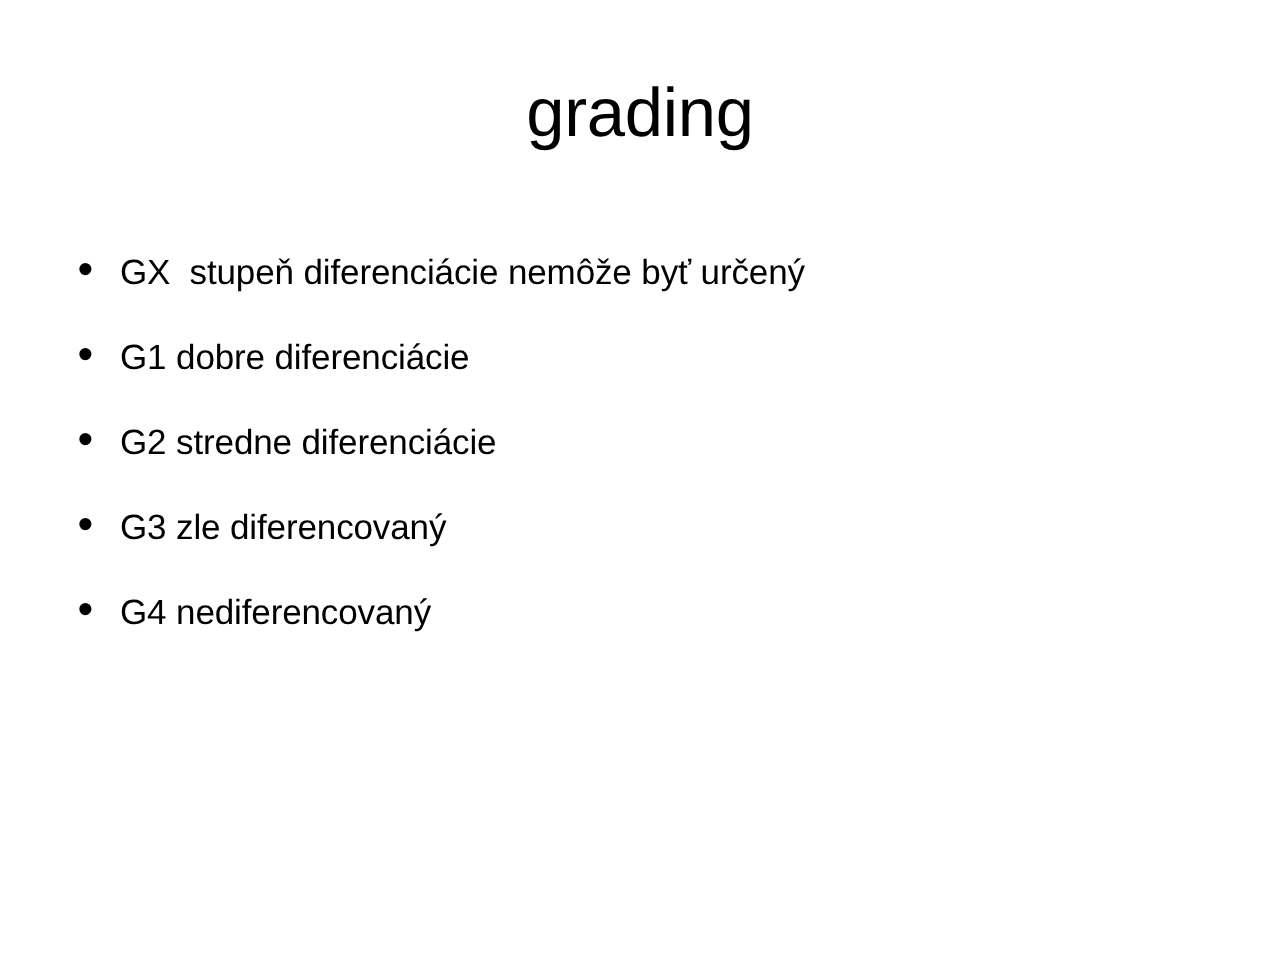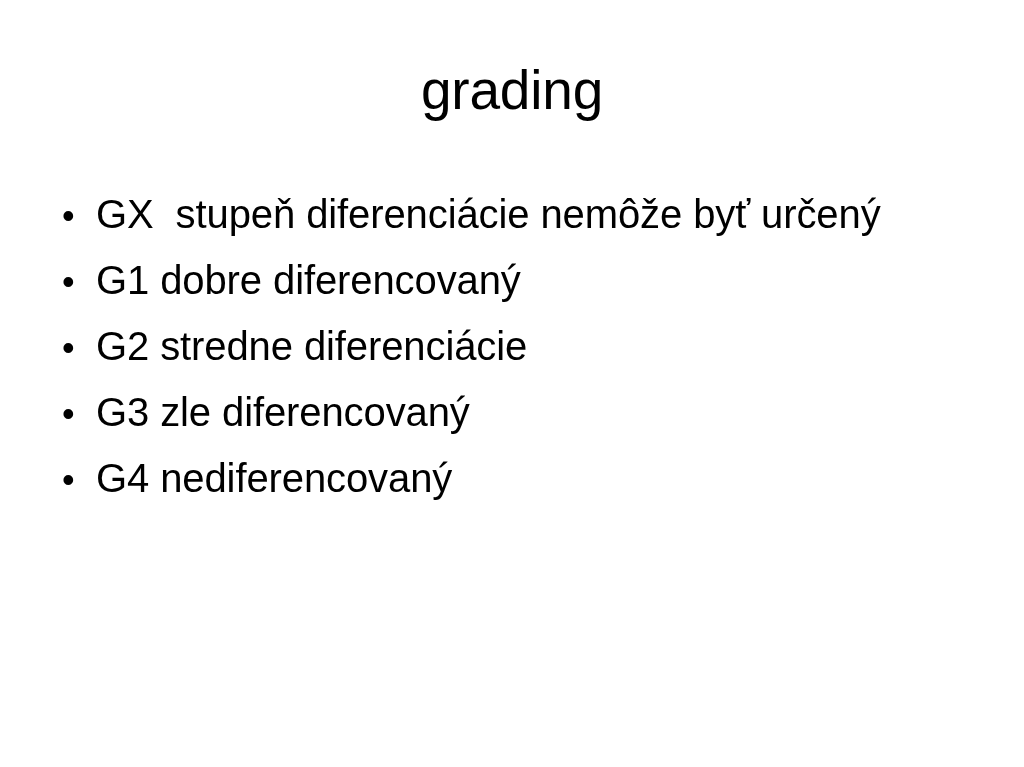--- a/index.html
+++ b/index.html
@@ -73,21 +73,21 @@
     line-height: 65px;
     text-align: left;
     padding-left: 6px;
     box-sizing: border-box;
     color: #000000;
     user-select: none;
   }
   .bullet-text {
     flex: 1 1 auto;
     font-family: "Liberation Sans", "DejaVu Sans", sans-serif;
-    font-size: 40px;
+    font-size: 28px;
     font-weight: 400;
     line-height: 65px;
     color: #000000;
     white-space: pre;
     letter-spacing: -0.1px;
   }
 </style>
 </head>
 <body>
 
@@ -100,21 +100,21 @@
   <div class="slide-body">
     <ul class="bullet-list">
 
       <li class="bullet-item">
         <span class="bullet-marker">•</span>
         <span class="bullet-text">GX  stupeň diferenciácie nemôže byť určený</span>
       </li>
 
       <li class="bullet-item">
         <span class="bullet-marker">•</span>
-        <span class="bullet-text">G1 dobre diferencovaný</span>
+        <span class="bullet-text">G1 dobre diferenciácie</span>
       </li>
 
       <li class="bullet-item">
         <span class="bullet-marker">•</span>
         <span class="bullet-text">G2 stredne diferenciácie</span>
       </li>
 
       <li class="bullet-item">
         <span class="bullet-marker">•</span>
         <span class="bullet-text">G3 zle diferencovaný</span>

